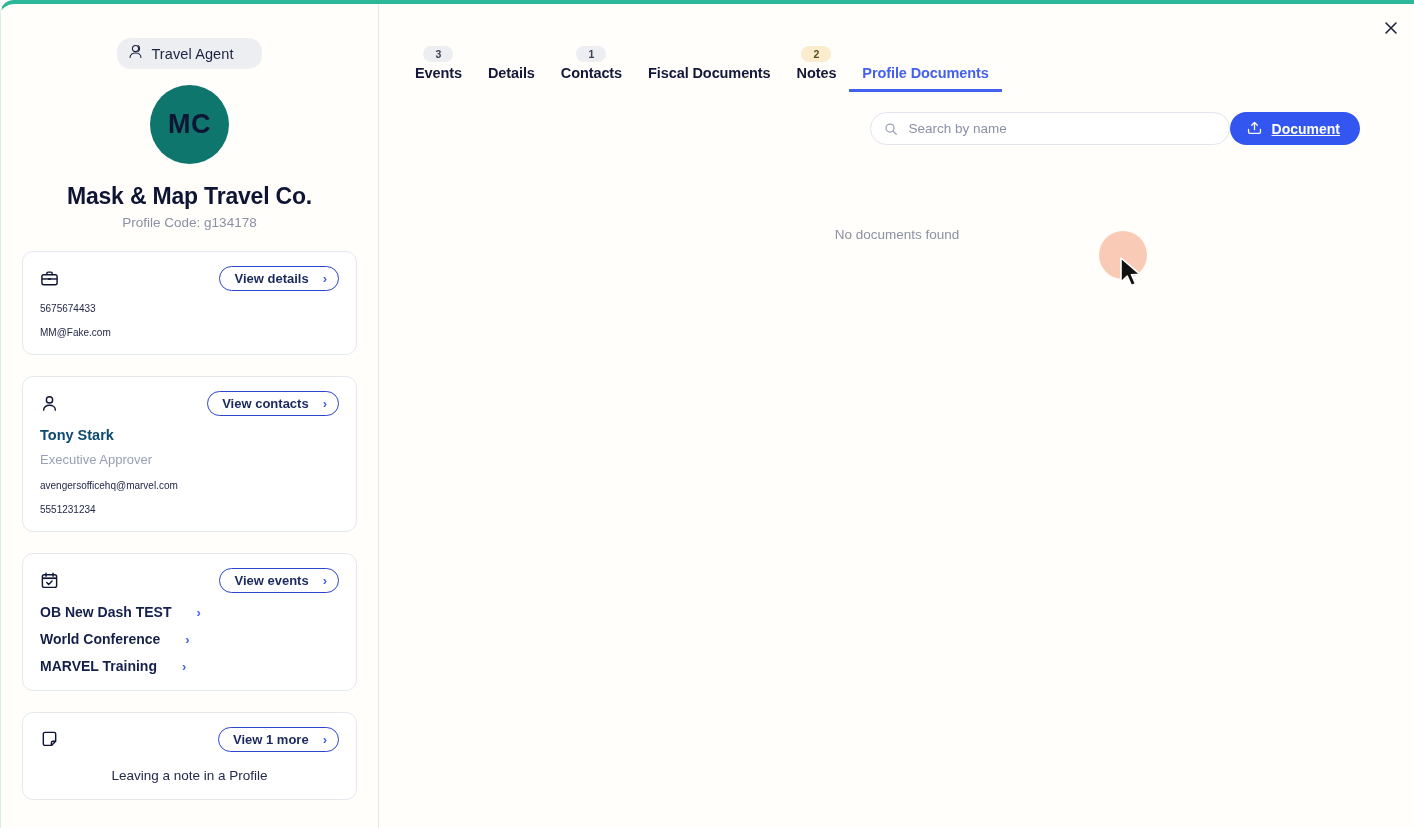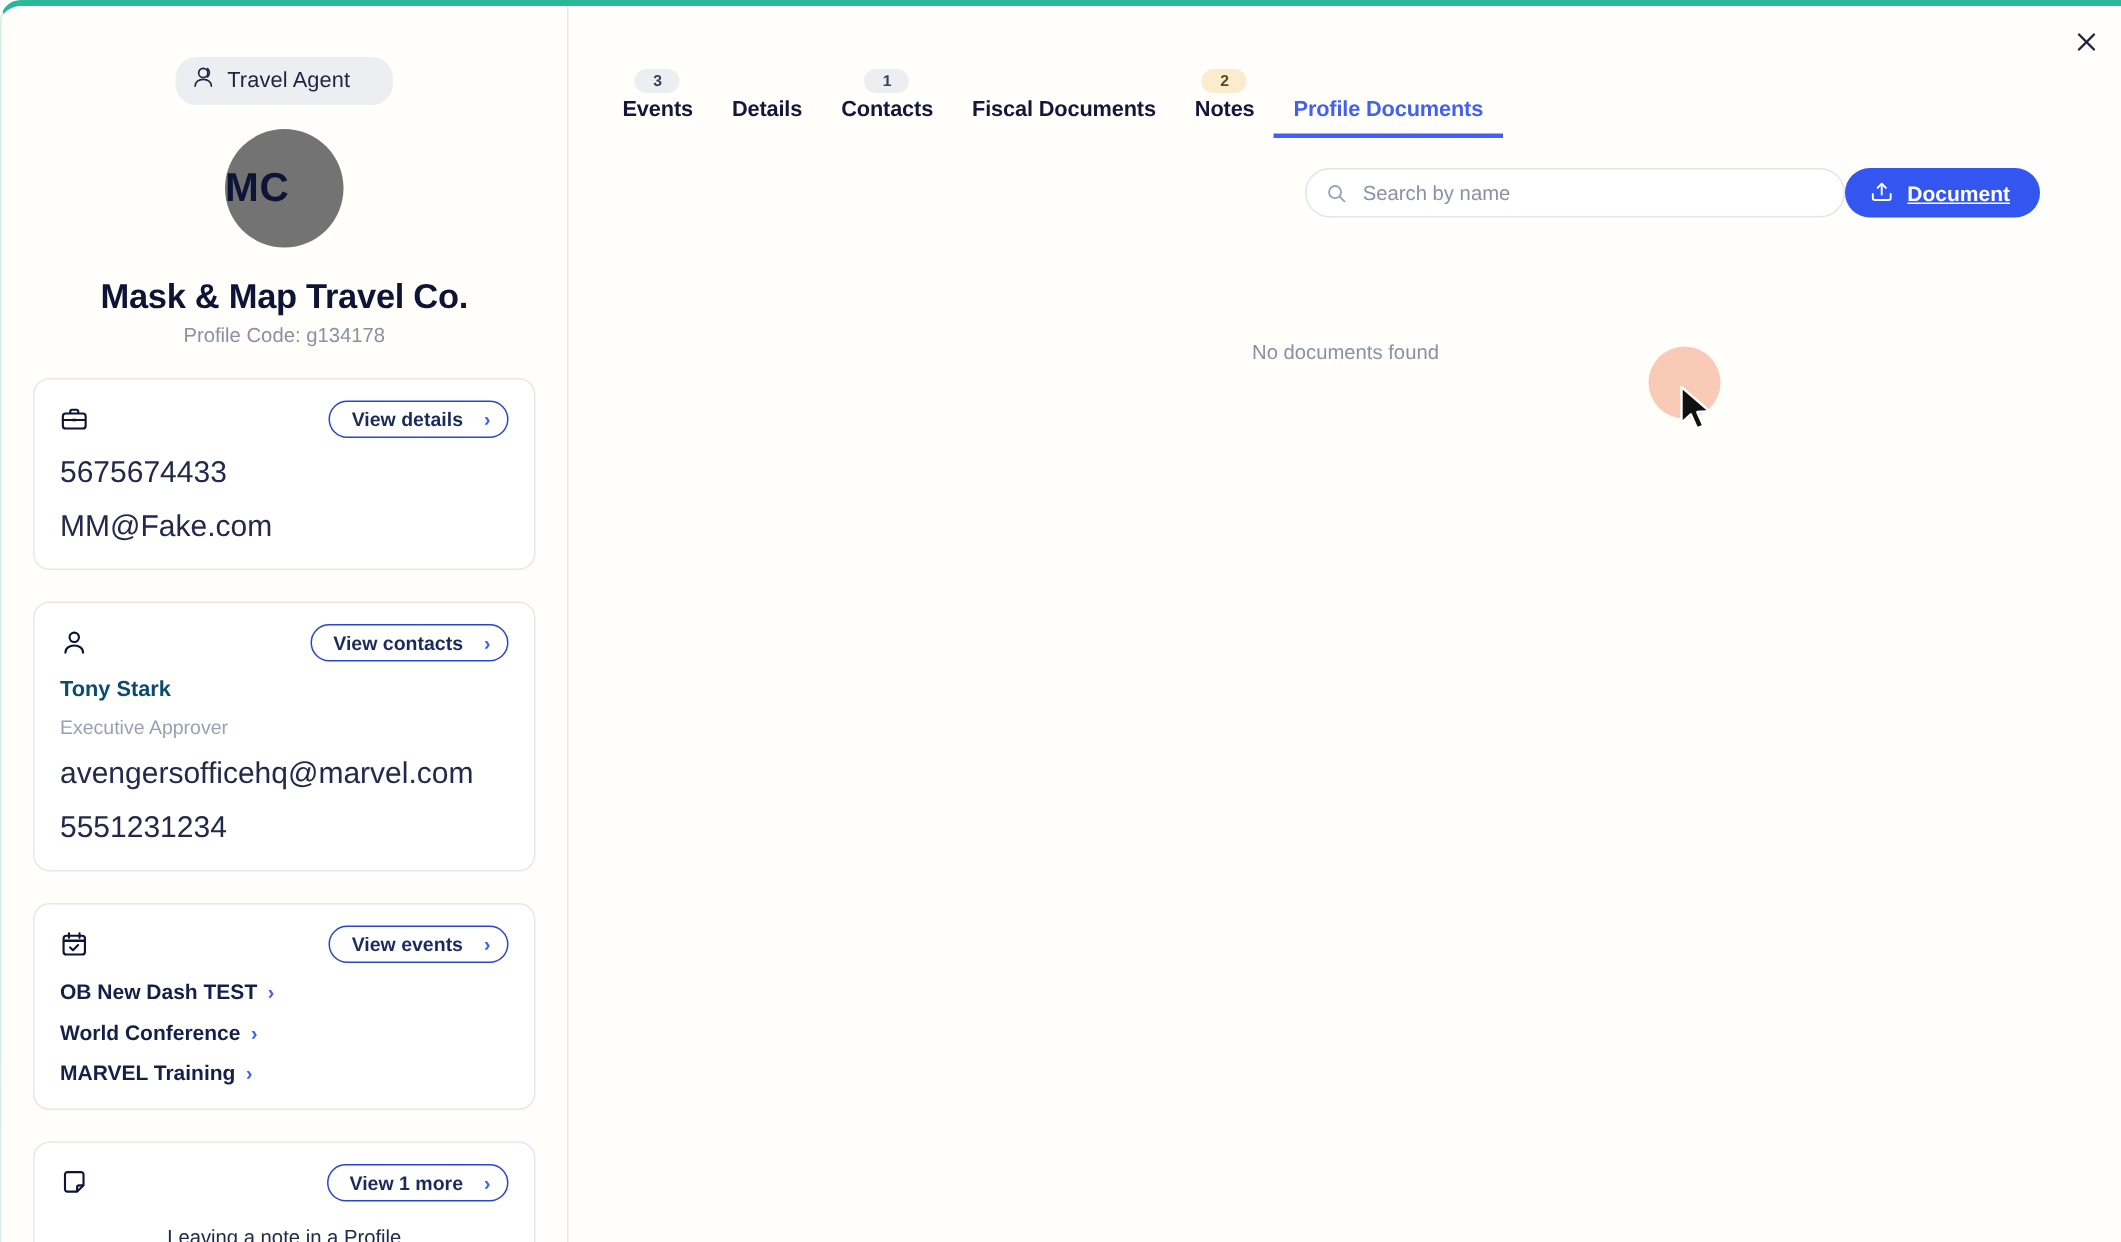--- a/index.html
+++ b/index.html
@@ -44,22 +44,22 @@
     width: fit-content;
     cursor: pointer;
   }
   .role-badge .label {
     font-size: 14.5px; color: #1d2340; font-weight: 400;
     letter-spacing: .1px;
   }
   .avatar {
     margin: 16px auto 0 auto;
     width: 79px; height: 79px; border-radius: 50%;
-    background: #737373;
-    display: flex; align-items: center; 
+    background: #0f766e;
+    display: flex; align-items: center; justify-content: center;
     font-size: 27px; font-weight: 700; color: #0e1433;
     letter-spacing: .5px;
   }
   .profile-name {
     margin-top: 19px;
     text-align: center;
     font-size: 23px; font-weight: 700; color: #0e1433;
     letter-spacing: -.2px;
   }
   .profile-code {
@@ -85,28 +85,28 @@
     border: 1px solid #2c45cf;
     border-radius: 13px;
     padding: 4px 11px 4px 14px;
     font-size: 13px; font-weight: 600; color: #1b2a5e;
     background: #fff; cursor: pointer;
     white-space: nowrap;
   }
   .pill-btn .chev { color: #4361ee; font-size: 13px; line-height: 1; }
 
   .card-line {
-    font-size: 20px; color: #23294a; margin-top: 13px;
+    font-size: 10px; color: #23294a; margin-top: 13px;
   }
   .card-line.first { margin-top: 12px; }
   .contact-name { font-size: 14.5px; font-weight: 700; color: #0c4a6e; margin-top: 11px; }
   .contact-role { font-size: 13px; color: #9aa0b4; margin-top: 9px; }
 
   .event-link {
-    display: flex; align-items: center; gap: 7px;
+    display: flex; align-items: center; gap: 25px;
     font-size: 14px; font-weight: 700; color: #15204a;
     margin-top: 11px; cursor: pointer;
   }
   .event-link .chev { color: #4361ee; font-weight: 700; font-size: 13px; }
 
   .note-text {
     text-align: center; font-size: 13.5px; color: #23294a;
     margin-top: 16px;
   }
 

